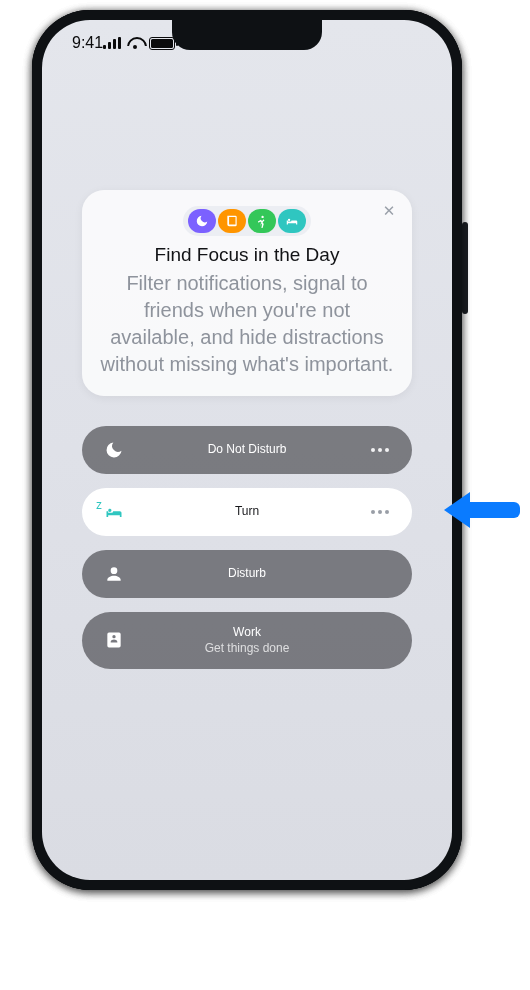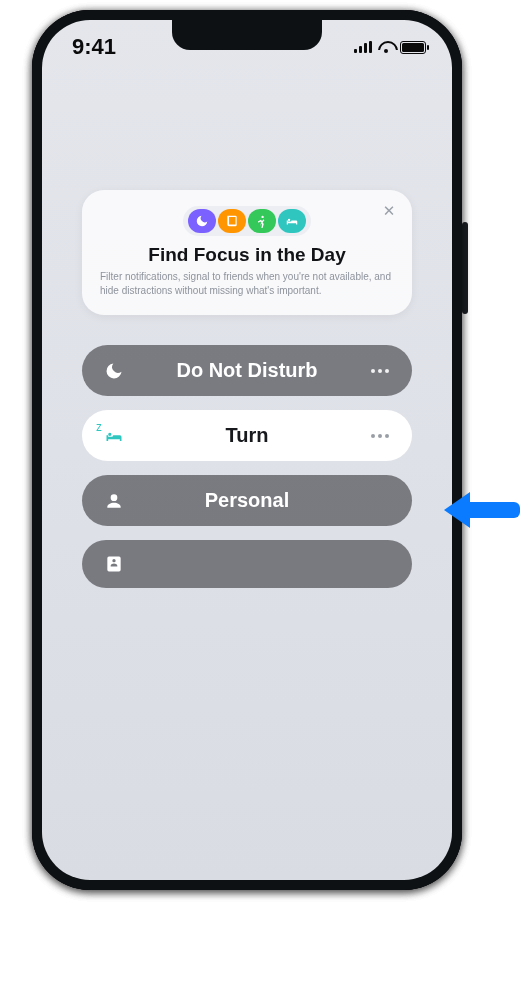--- a/index.html
+++ b/index.html
@@ -41,23 +41,23 @@
     position: absolute; top: 0; left: 50%; transform: translateX(-50%);
     width: 150px; height: 30px;
     background: #0e1114;
     border-bottom-left-radius: 18px;
     border-bottom-right-radius: 18px;
     z-index: 5;
   }
   
   .status {
     position: absolute; top: 8px; left: 0; right: 0;
-    display: flex; justify-content: space-between;
+    display: flex; 
     padding: 6px 26px 0 30px;
-    font-weight: 700; font-size: 22px; color: #0b0b0c;
+    font-weight: 400; font-size: 16px; color: #0b0b0c;
     z-index: 4;
   }
   .status-right { display:flex; align-items:center; gap:6px; }
   .bars { display:flex; align-items:flex-end; gap:2px; height:12px; }
   .bars span { width:3px; background:#0b0b0c; border-radius:1px; }
   .bars .b1{height:4px}.bars .b2{height:7px}.bars .b3{height:10px}.bars .b4{height:12px}
   .wifi {
     width:16px; height:12px; position:relative;
   }
   .wifi::before{
@@ -105,37 +105,37 @@
     width:28px; height:24px; border-radius:12px;
     display:flex; align-items:center; justify-content:center;
     color:#fff;
     margin:0 1px;
   }
   .pill.purple{background:#7b61ff}
   .pill.orange{background:#ff9500}
   .pill.green{background:#34c759}
   .pill.teal{background:#2fc6c0}
   .pill svg{width:14px;height:14px;fill:currentColor}
-  .tip-title { text-align:center; font-weight:700; font-size:19px; color:#121316; margin-bottom:4px; }
-  .tip-desc { font-size:10px; color:#8e939c; line-height:1.35; }
+  .tip-title { text-align:center; font-weight:400; font-size:19px; color:#121316; margin-bottom:4px; }
+  .tip-desc { text-align:center; font-size:20px; color:#8e939c; line-height:1.35; }
 
   .focus-list { margin-top:30px; display:flex; flex-direction:column; gap:14px; }
   .focus {
     border-radius: 34px;
     padding: 14px 18px;
     display:flex; align-items:center;
     position:relative;
     cursor:pointer;
   }
   .focus.dark { background: rgba(60,60,65,.62); color:#fff; }
   .focus.light { background: #fff; color:#18191c; }
   .focus-icon { width:28px; display:flex; align-items:center; justify-content:center; flex-shrink:0; }
   .focus-icon svg { width:20px; height:20px; fill:currentColor; }
   .focus-text { flex:1; text-align:center; }
-  .focus-title { font-size:20px; font-weight:700; line-height:1.15; }
+  .focus-title { font-size:12px; font-weight:400; line-height:1.15; }
   .focus-sub { font-size:12px; opacity:.75; margin-top:1px; }
   .more-dots { width:28px; display:flex; align-items:center; justify-content:center; gap:3px; flex-shrink:0; }
   .more-dots span { width:4px; height:4px; border-radius:50%; background:currentColor; opacity:.9; }
   .focus.light .more-dots span { background:#8e939c; }
   .teal-icon { color:#2fc6c0; }
   .focus.light .focus-sub { color:#8e939c; opacity:1; }
 
   
   .arrow {
     position:absolute;
@@ -250,30 +250,34 @@
             </div>
         </div>
 
         <div class="focus dark">
           <div class="focus-icon">
             <svg viewBox="0 0 24 24">
                 <path d="M12 12a4 4 0 10-4-4 4 4 0 004 4zm0 2c-4 0-8 2-8 5v1h16v-1c0-3-4-5-8-5z"></path>
               </svg>
           </div>
           <div class="focus-text">
-            <div class="focus-title">Personal</div>
+            <div class="focus-title">Disturb</div>
           </div>
           <div style="width:28px"></div>
         </div>
 
         <div class="focus dark">
           <div class="focus-icon">
             <svg viewBox="0 0 24 24">
                 <path d="M6 3h12a2 2 0 012 2v14a2 2 0 01-2 2H6a2 2 0 01-2-2V5a2 2 0 012-2zm6 3a2 2 0 102 2 2 2 0 00-2-2zm-4 9h8v-1c0-1.7-2.7-2.5-4-2.5s-4 .8-4 2.5z"></path>
               </svg>
+          </div>
+          <div class="focus-text">
+            <div class="focus-title">Work</div>
+            <div class="focus-sub">Get things done</div>
           </div>
           <div style="width:28px"></div>
         </div>
 
       </div>
     </div>
   </div>
 </div>
 
 <div class="arrow">

